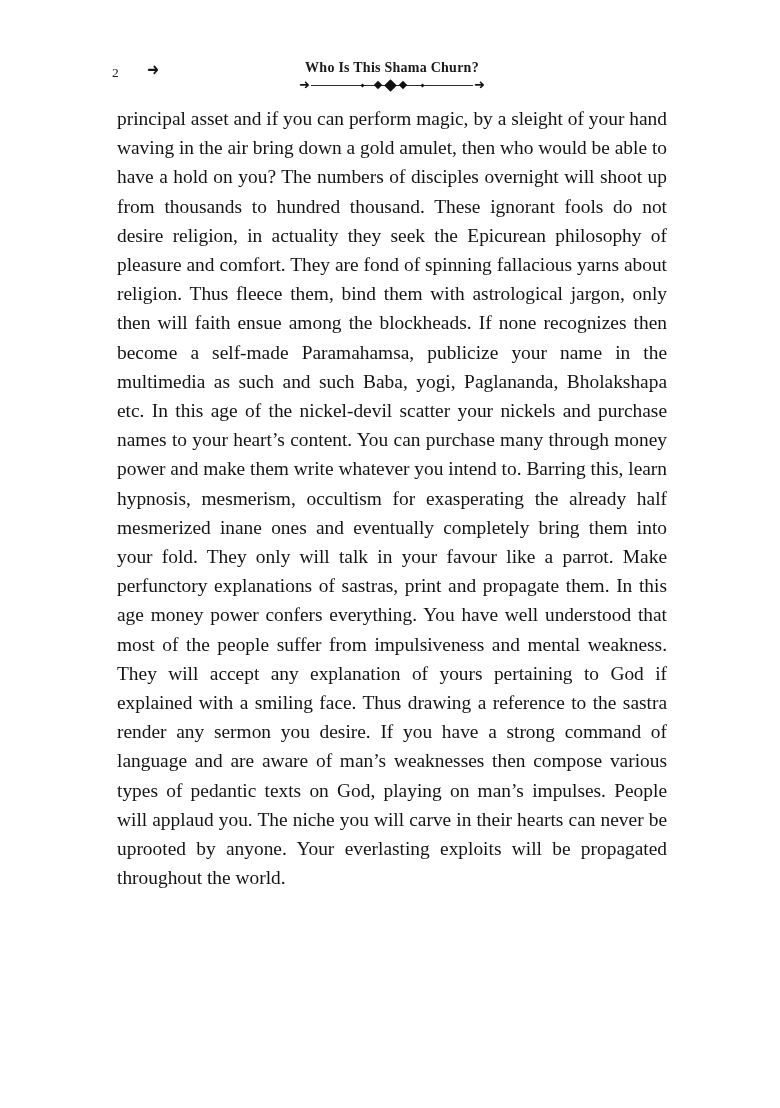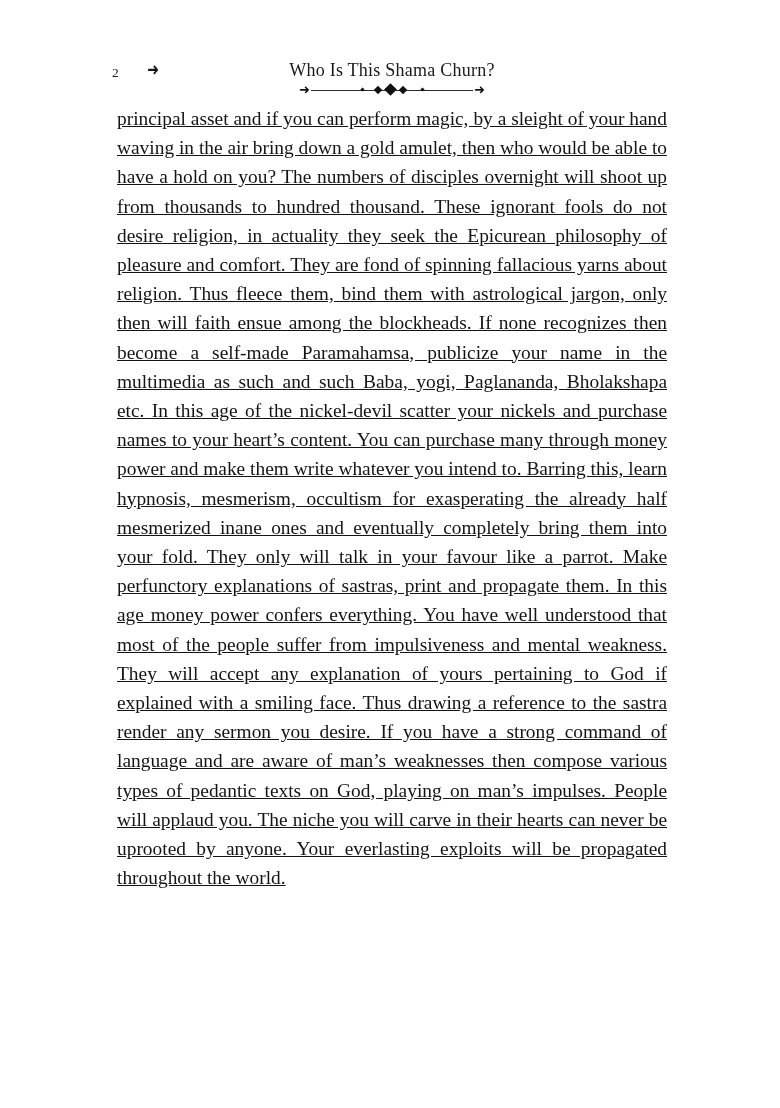--- a/index.html
+++ b/index.html
@@ -56,25 +56,26 @@
 
   .header-center {
     position: absolute;
     left: 0;
     top: 0;
     width: 560px;
     text-align: center;
   }
 
   .header-title {
-    font-size: 18px;
+    font-size: 14px;
     color: #1a1a1a;
     letter-spacing: 0.25px;
     white-space: nowrap;
     line-height: 1.15;
+    font-weight: bold;
   }
 
   
   .header-ornament {
     position: relative;
     width: 186px;
     height: 14px;
     margin: 3px auto 0 auto;
   }
   .orn-rule {
@@ -125,21 +126,20 @@
   }
 
   .para {
     margin: 0;
     font-size: 19.4px;
     line-height: 29.2px;
     text-align: justify;
     text-justify: inter-word;
     color: #141414;
     hyphens: none;
-    text-decoration: underline;
   }
 
   .para + .para {
     margin-top: 0;
   }
 
   .para.indented {
     text-indent: 70px;
     margin-top: 29px;
   }

